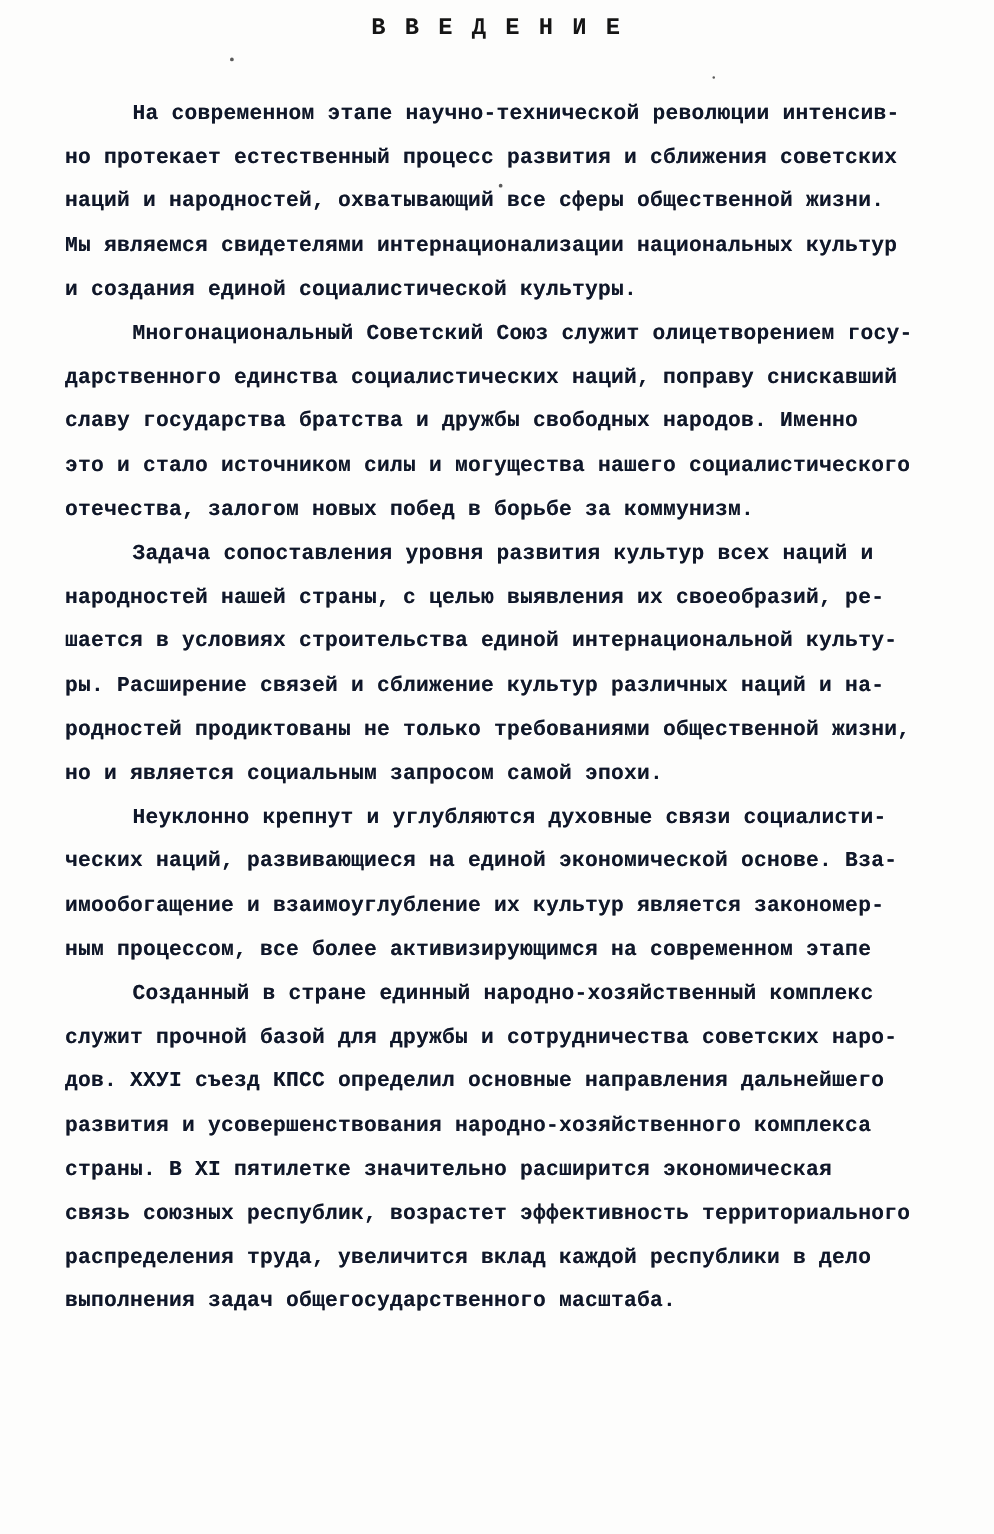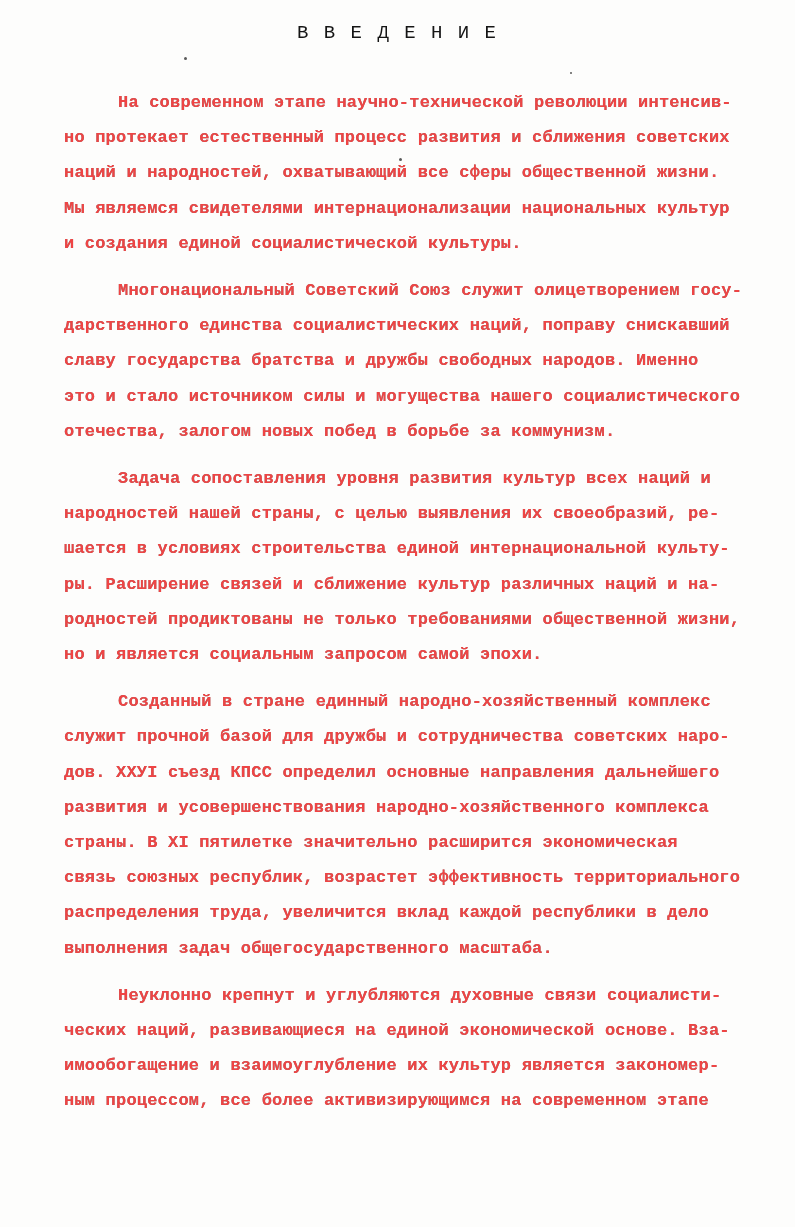--- a/index.html
+++ b/index.html
@@ -13,41 +13,41 @@
     font-family: "Liberation Mono", "DejaVu Sans Mono", monospace;
     overflow: hidden;
   }
   .page {
     position: relative;
     width: 795px;
     height: 1227px;
     color: #1b1b1b;
   }
   .doc-title {
-    margin: 16px;
+    margin: 5px;
     text-align: center;
     font-size: 19px;
-    font-weight: normal;
+    font-weight: bold;
     line-height: 35px;
     letter-spacing: 2px;
     color: #151515;
   }
   .body-text {
     margin: 34px 0 0 52px;
     width: 708px;
   }
   .para {
-    margin: 12px;
+    margin: 0;
     font-size: 17px;
     font-weight: bold;
     line-height: 35.2px;
     letter-spacing: 0.2px;
     white-space: pre-wrap;
     text-indent: 54px;
-    color: #ef4444;
+    color: #0f172a;
     
     text-shadow: 0 0 0.4px rgba(20,20,20,0.55);
   }
   .speck {
     position: absolute;
     background: #5a5a5a;
     border-radius: 50%;
   }
   .speck.s1 { left: 184px; top: 41px;  width: 3px; height: 3px; }
   .speck.s2 { left: 570px; top: 56px;  width: 2px; height: 2px; }
@@ -74,27 +74,27 @@
 дарственного единства социалистических наций, поправу снискавший
 славу государства братства и дружбы свободных народов. Именно
 это и стало источником силы и могущества нашего социалистического
 отечества, залогом новых побед в борьбе за коммунизм.</p>
     <p class="para">Задача сопоставления уровня развития культур всех наций и
 народностей нашей страны, с целью выявления их своеобразий, ре-
 шается в условиях строительства единой интернациональной культу-
 ры. Расширение связей и сближение культур различных наций и на-
 родностей продиктованы не только требованиями общественной жизни,
 но и является социальным запросом самой эпохи.</p>
+    <p class="para">Неуклонно крепнут и углубляются духовные связи социалисти-
+ческих наций, развивающиеся на единой экономической основе. Вза-
+имообогащение и взаимоуглубление их культур является закономер-
+ным процессом, все более активизирующимся на современном этапе</p>
     <p class="para">Созданный в стране единный народно-хозяйственный комплекс
 служит прочной базой для дружбы и сотрудничества советских наро-
 дов. ХХУІ съезд КПСС определил основные направления дальнейшего
 развития и усовершенствования народно-хозяйственного комплекса
 страны. В ХІ пятилетке значительно расширится экономическая
 связь союзных республик, возрастет эффективность территориального
 распределения труда, увеличится вклад каждой республики в дело
 выполнения задач общегосударственного масштаба.</p>
-    <p class="para">Неуклонно крепнут и углубляются духовные связи социалисти-
-ческих наций, развивающиеся на единой экономической основе. Вза-
-имообогащение и взаимоуглубление их культур является закономер-
-ным процессом, все более активизирующимся на современном этапе</p>
   </div>
 
 </div>
 
 </body></html>

